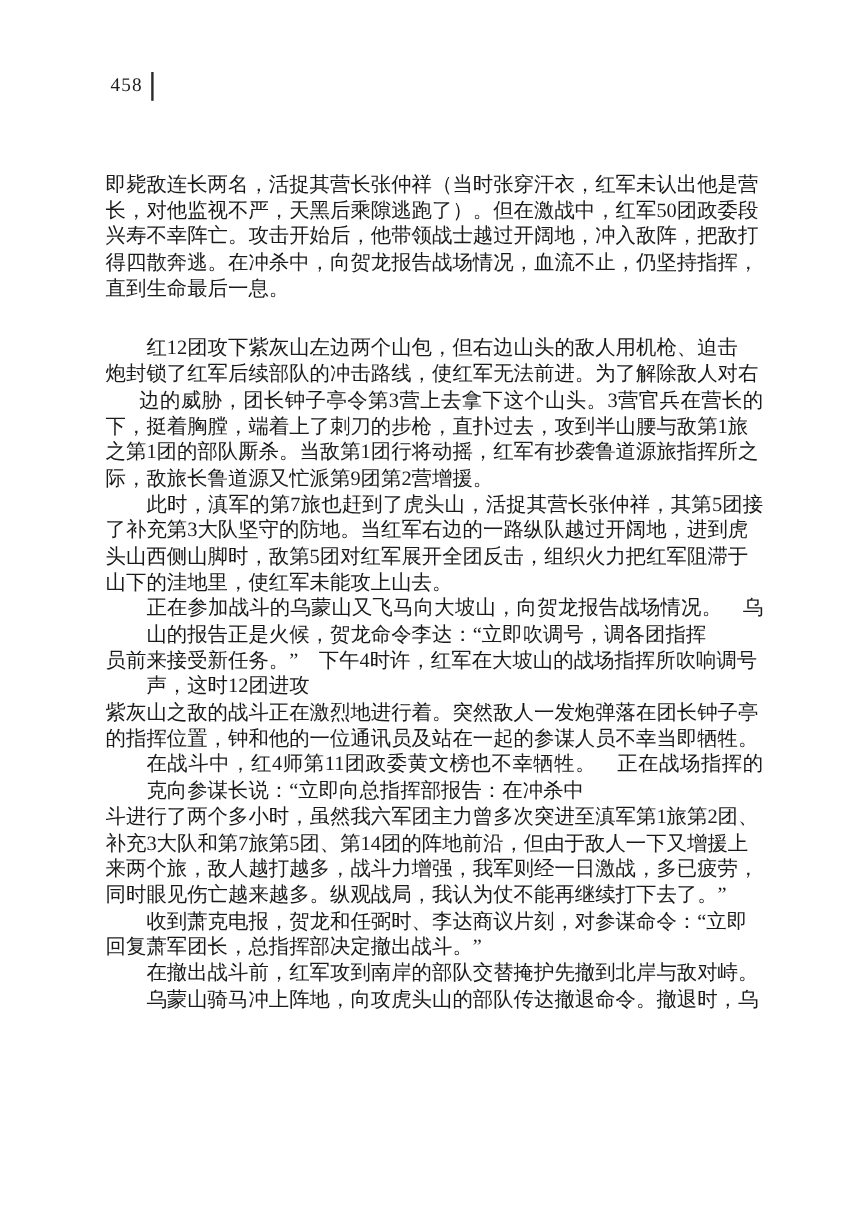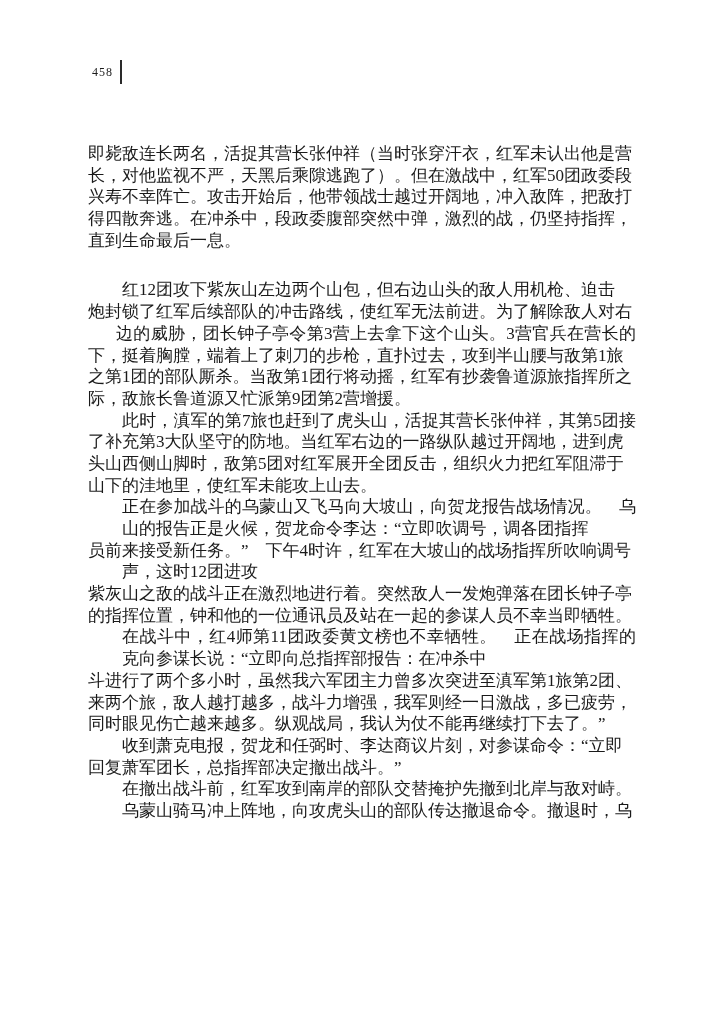--- a/index.html
+++ b/index.html
@@ -16,21 +16,21 @@
   }
   .page-header {
     position: absolute;
     left: 92px;
     top: 60px;
     display: flex;
     align-items: center;
     gap: 7px;
   }
   .page-num {
-    font-size: 12px;
+    font-size: 16px;
     color: #1c1c1c;
     letter-spacing: 1px;
   }
   .page-num-divider {
     display: inline-block;
     width: 2px;
     height: 24px;
     background: #2a2a2a;
   }
   .body-text {
@@ -54,41 +54,42 @@
 
 <div class="page">
   <div class="page-header">
     <span class="page-num">458</span>
     <span class="page-num-divider"></span>
   </div>
   <div class="body-text" id="body-text" style="color: rgb(26, 26, 26);">
       <div class="text-line" style="text-indent: 0em;">即毙敌连长两名，活捉其营长张仲祥（当时张穿汗衣，红军未认出他是营</div>
       <div class="text-line" style="text-indent: 0em;">长，对他监视不严，天黑后乘隙逃跑了）。但在激战中，红军50团政委段</div>
       <div class="text-line" style="text-indent: 0em;">兴寿不幸阵亡。攻击开始后，他带领战士越过开阔地，冲入敌阵，把敌打</div>
-      <div class="text-line" style="text-indent: 0em;">得四散奔逃。在冲杀中，段政委腹部突然中弹，激烈的战，仍坚持指挥，</div>
+      <div class="text-line" style="text-indent: 0em;">得四散奔逃。在冲杀中，向贺龙报告战场情况，血流不止，仍坚持指挥，</div>
       <div class="text-line" style="text-indent: 0em;">直到生命最后一息。</div>
       <div class="text-line" style="text-indent: 2em; margin-top: 28px;">红12团攻下紫灰山左边两个山包，但右边山头的敌人用机枪、迫击</div>
       <div class="text-line" style="text-indent: 0em;">炮封锁了红军后续部队的冲击路线，使红军无法前进。为了解除敌人对右</div>
       <div class="text-line" style="text-indent: 0em; margin-left: 28px;">边的威胁，团长钟子亭令第3营上去拿下这个山头。3营官兵在营长的率领</div>
       <div class="text-line" style="text-indent: 0em;">下，挺着胸膛，端着上了刺刀的步枪，直扑过去，攻到半山腰与敌第1旅</div>
       <div class="text-line" style="text-indent: 0em;">之第1团的部队厮杀。当敌第1团行将动摇，红军有抄袭鲁道源旅指挥所之</div>
       <div class="text-line" style="text-indent: 0em;">际，敌旅长鲁道源又忙派第9团第2营增援。</div>
       <div class="text-line" style="text-indent: 2em;">此时，滇军的第7旅也赶到了虎头山，活捉其营长张仲祥，其第5团接下</div>
       <div class="text-line" style="text-indent: 0em;">了补充第3大队坚守的防地。当红军右边的一路纵队越过开阔地，进到虎</div>
       <div class="text-line" style="text-indent: 0em;">头山西侧山脚时，敌第5团对红军展开全团反击，组织火力把红军阻滞于</div>
       <div class="text-line" style="text-indent: 0em;">山下的洼地里，使红军未能攻上山去。</div>
       <div class="text-line" style="text-indent: 2em;">正在参加战斗的乌蒙山又飞马向大坡山，向贺龙报告战场情况。　乌蒙</div>
       <div class="text-line" style="text-indent: 2em;">山的报告正是火候，贺龙命令李达：“立即吹调号，调各团指挥</div>
       <div class="text-line" style="text-indent: 0em;">员前来接受新任务。”　下午4时许，红军在大坡山的战场指挥所吹响调号</div>
       <div class="text-line" style="text-indent: 2em;">声，这时12团进攻</div>
       <div class="text-line" style="text-indent: 0em;">紫灰山之敌的战斗正在激烈地进行着。突然敌人一发炮弹落在团长钟子亭</div>
       <div class="text-line" style="text-indent: 0em;">的指挥位置，钟和他的一位通讯员及站在一起的参谋人员不幸当即牺牲。</div>
       <div class="text-line" style="text-indent: 2em;">在战斗中，红4师第11团政委黄文榜也不幸牺牲。　正在战场指挥的萧</div>
       <div class="text-line" style="text-indent: 2em;">克向参谋长说：“立即向总指挥部报告：在冲杀中</div>
       <div class="text-line" style="text-indent: 0em;">斗进行了两个多小时，虽然我六军团主力曾多次突进至滇军第1旅第2团、</div>
+      <div class="text-line" style="text-indent: 0em;">补充3大队和第7旅第5团、第14团的阵地前沿，但由于敌人一下又增援上</div>
       <div class="text-line" style="text-indent: 0em;">来两个旅，敌人越打越多，战斗力增强，我军则经一日激战，多已疲劳，</div>
       <div class="text-line" style="text-indent: 0em;">同时眼见伤亡越来越多。纵观战局，我认为仗不能再继续打下去了。”</div>
       <div class="text-line" style="text-indent: 2em;">收到萧克电报，贺龙和任弼时、李达商议片刻，对参谋命令：“立即</div>
       <div class="text-line" style="text-indent: 0em;">回复萧军团长，总指挥部决定撤出战斗。”</div>
       <div class="text-line" style="text-indent: 2em;">在撤出战斗前，红军攻到南岸的部队交替掩护先撤到北岸与敌对峙。</div>
       <div class="text-line" style="text-indent: 2em;">乌蒙山骑马冲上阵地，向攻虎头山的部队传达撤退命令。撤退时，乌</div>
     </div>
 </div>
 
 </body></html>

